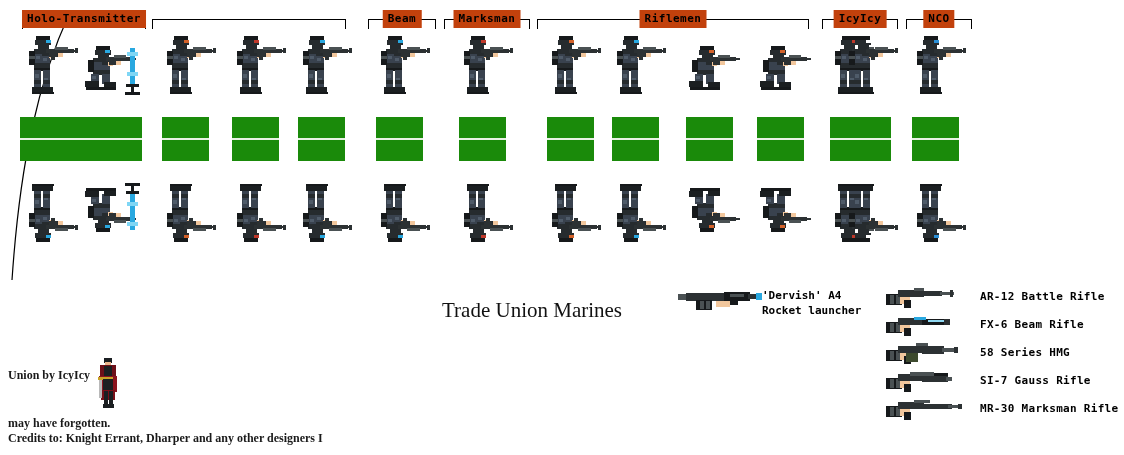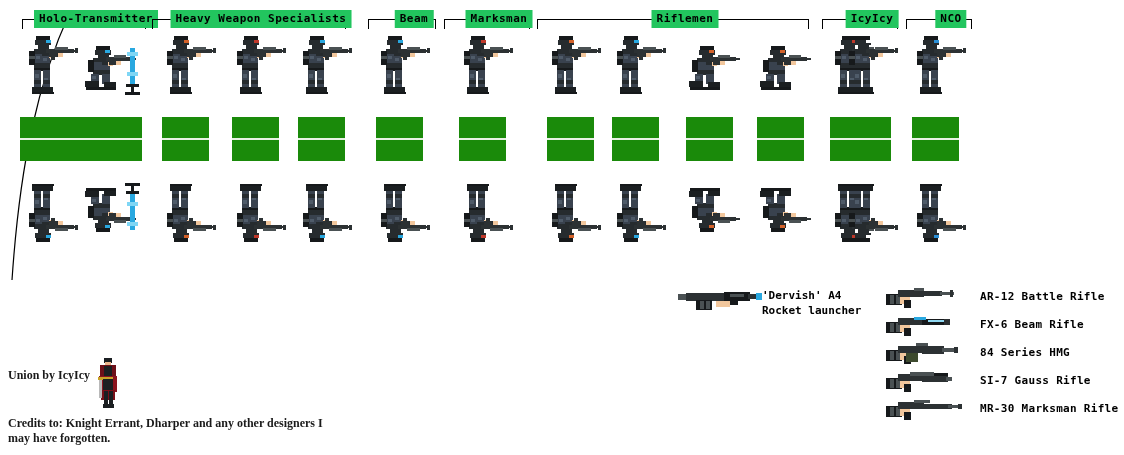--- a/index.html
+++ b/index.html
@@ -42,29 +42,28 @@
     height: 10px;
     background: #000;
   }
   .group-bracket .tick-left  { left: 0; }
   .group-bracket .tick-right { right: 0; }
   .group-bracket .group-label {
     position: absolute;
     top: 0px;
     left: 50%;
     transform: translateX(-50%);
-    background: #22c55e;
+    background: #c2410c;
     padding: 0 5px;
     font-family: "DejaVu Sans Mono", monospace;
     font-size: 11px;
     font-weight: bold;
     letter-spacing: 0.5px;
     white-space: nowrap;
     line-height: 18px;
-    margin-left: 12px;
   }
 
   
   .figure {
     position: absolute;
     width: 60px;
   }
   .fig-top, .fig-bottom {
     position: relative;
     width: 60px;
@@ -181,21 +180,20 @@
       <div class="group-bracket" style="left: 22px; width: 124px;">
         <div class="bracket-line"></div>
         <div class="tick-left"></div>
         <div class="tick-right"></div>
         <div class="group-label">Holo-Transmitter</div>
       </div>
       <div class="group-bracket" style="left: 152px; width: 194px;">
         <div class="bracket-line"></div>
         <div class="tick-left"></div>
         <div class="tick-right"></div>
-        <div class="group-label">Heavy Weapon Specialists</div>
       </div>
       <div class="group-bracket" style="left: 368px; width: 68px;">
         <div class="bracket-line"></div>
         <div class="tick-left"></div>
         <div class="tick-right"></div>
         <div class="group-label">Beam</div>
       </div>
       <div class="group-bracket" style="left: 444px; width: 86px;">
         <div class="bracket-line"></div>
         <div class="tick-left"></div>
@@ -1142,20 +1140,21 @@
           <div class="px" style="left: 24px; top: 46px; width: 4px; height: 4px; background: rgb(79, 91, 105);"></div>
           <div class="px" style="left: 14px; top: 48px; width: 7px; height: 4px; background: rgb(38, 43, 46);"></div>
           <div class="px" style="left: 23px; top: 48px; width: 7px; height: 4px; background: rgb(38, 43, 46);"></div>
           <div class="px" style="left: 12px; top: 55px; width: 10px; height: 6px; background: rgb(27, 31, 33);"></div>
           <div class="px" style="left: 22px; top: 55px; width: 11px; height: 6px; background: rgb(27, 31, 33);"></div>
           <div class="px" style="left: 12px; top: 60px; width: 22px; height: 2px; background: rgb(22, 25, 27);"></div>
         </div>
       </div>
     </div>
 
+  <div class="title-main" style="left:442px; top:298px;">Trade Union Marines</div>
 
 
   <div id="rocket-art" class="weapon-art" style="left:678px; top:288px; width:92px; height:30px;">
       <div class="px" style="left: 0px; top: 6px; width: 10px; height: 6px; background: rgb(74, 81, 83);"></div>
       <div class="px" style="left: 8px; top: 5px; width: 40px; height: 8px; background: rgb(44, 49, 51);"></div>
       <div class="px" style="left: 46px; top: 4px; width: 26px; height: 9px; background: rgb(22, 25, 27);"></div>
       <div class="px" style="left: 52px; top: 6px; width: 14px; height: 3px; background: rgb(74, 81, 83);"></div>
       <div class="px" style="left: 70px; top: 6px; width: 12px; height: 5px; background: rgb(44, 49, 51);"></div>
       <div class="px" style="left: 78px; top: 5px; width: 6px; height: 7px; background: rgb(41, 168, 224);"></div>
       <div class="px" style="left: 18px; top: 12px; width: 16px; height: 10px; background: rgb(22, 25, 27);"></div>
@@ -1207,21 +1206,21 @@
           <div class="px" style="left: 12px; top: 9px; width: 4px; height: 9px; background: rgb(74, 81, 83);"></div>
           <div class="px" style="left: 16px; top: 10px; width: 10px; height: 8px; background: rgb(242, 199, 157);"></div>
           <div class="px" style="left: 14px; top: 4px; width: 26px; height: 7px; background: rgb(44, 49, 51);"></div>
           <div class="px" style="left: 20px; top: 14px; width: 7px; height: 8px; background: rgb(22, 25, 27);"></div>
           <div class="px" style="left: 38px; top: 4px; width: 22px; height: 8px; background: rgb(44, 49, 51);"></div>
           <div class="px" style="left: 22px; top: 11px; width: 12px; height: 9px; background: rgb(61, 74, 46);"></div>
           <div class="px" style="left: 58px; top: 6px; width: 14px; height: 4px; background: rgb(74, 81, 83);"></div>
           <div class="px" style="left: 70px; top: 5px; width: 4px; height: 6px; background: rgb(44, 49, 51);"></div>
           <div class="px" style="left: 32px; top: 1px; width: 12px; height: 3px; background: rgb(74, 81, 83);"></div>
         </div>
-        <div class="weapon-label">84 Series HMG</div>
+        <div class="weapon-label">58 Series HMG</div>
       </div>
       <div class="weapon-row" style="left: 884px; top: 370px; width: 240px;">
         <div class="weapon-art">
           <div class="px" style="left: 2px; top: 8px; width: 16px; height: 11px; background: rgb(22, 25, 27);"></div>
           <div class="px" style="left: 6px; top: 9px; width: 4px; height: 9px; background: rgb(74, 81, 83);"></div>
           <div class="px" style="left: 12px; top: 9px; width: 4px; height: 9px; background: rgb(74, 81, 83);"></div>
           <div class="px" style="left: 16px; top: 10px; width: 10px; height: 8px; background: rgb(242, 199, 157);"></div>
           <div class="px" style="left: 14px; top: 4px; width: 26px; height: 7px; background: rgb(44, 49, 51);"></div>
           <div class="px" style="left: 20px; top: 14px; width: 7px; height: 8px; background: rgb(22, 25, 27);"></div>
           <div class="px" style="left: 38px; top: 6px; width: 26px; height: 6px; background: rgb(44, 49, 51);"></div>
@@ -1260,17 +1259,17 @@
     <div class="px" style="left:8px;  top:19px; width:10px; height:2px;  background:#c9a227;"></div>
     <div class="px" style="left:6px;  top:32px; width:14px; height:10px; background:#7a1019;"></div>
     <div class="px c-dark2" style="left:9px;  top:33px; width:4px;  height:14px;"></div>
     <div class="px c-dark2" style="left:14px; top:33px; width:4px;  height:14px;"></div>
     <div class="px" style="left:4px;  top:22px; width:3px;  height:18px; background:#b9b9b9;"></div>
     <div class="px" style="left:3px;  top:19px; width:5px;  height:3px;  background:#c9a227;"></div>
     <div class="px c-dark2" style="left:8px;  top:46px; width:11px; height:4px;"></div>
   </div>
 
   <div class="credit-text" style="left:8px; top:416px; width:320px;">
+    <div>may have forgotten.</div>
     <div>Credits to: Knight Errant, Dharper and any other designers I</div>
-    <div>may have forgotten.</div>
   </div>
 
 </div>
 
 </body></html>

